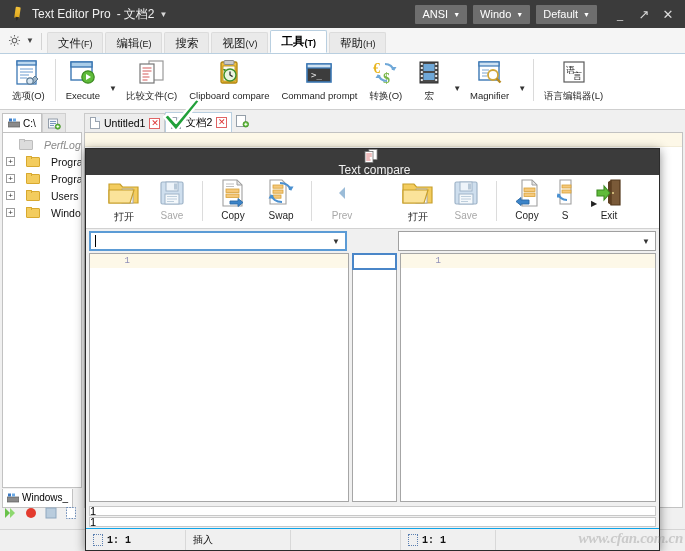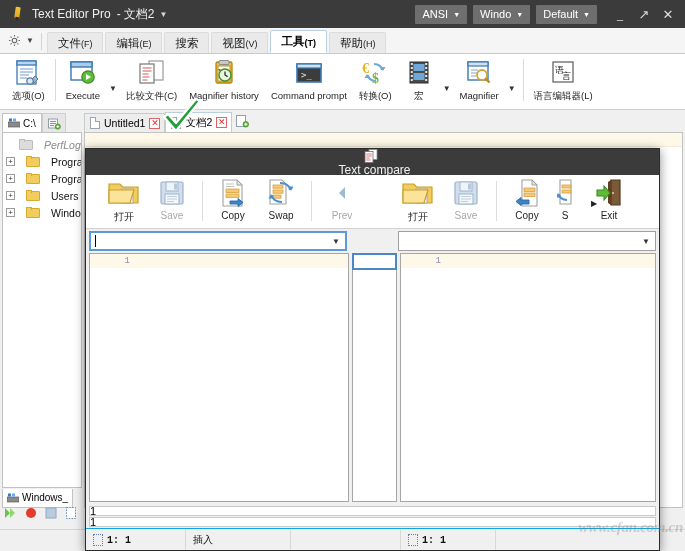--- a/index.html
+++ b/index.html
@@ -167,21 +167,21 @@
   .dlg-bottomlines { position:absolute; left:3px; right:3px; bottom:24px; height:20px; }
   .bline { height:10px; background:#fff; border:1px solid #c8c8c8; display:flex; align-items:center; margin-bottom:1px; }
 
   .dlg-status { position:absolute; left:0; bottom:0; right:0; height:22px; background:#f0f0f0;
     border-top:1px solid #0ea5e9; display:flex; align-items:flex-end; }
   .st-cell { height:20px; display:flex; align-items:center; padding:0 7px; gap:4px;
     border-right:1px solid #d8d8d8; font-size:10px; color:#111; }
   .st-ico { width:10px;height:12px;border:1px dotted #5b7fb0;position:relative;flex:none;}
 
   .watermark {
-    position:absolute; right:2px; bottom:15px; font-size:15px; font-style:italic; font-weight:bold;
+    position:absolute; right:2px; bottom:4px; font-size:15px; font-style:italic; font-weight:bold;
     color:rgba(120,120,120,.32); letter-spacing:-0.3px;
     font-family:"Liberation Serif","DejaVu Serif",serif; white-space:nowrap;
   }
 
   
   .checkmark { position:absolute; left:160px; top:96px; width:44px; height:40px; z-index:50; }
 
   .mono { font-family:"Liberation Mono","DejaVu Sans Mono",monospace; }
 </style>
 </head>
@@ -304,21 +304,21 @@
       <span class="ico">
         <svg width="30" height="28" viewBox="0 0 30 28">
           <rect x="7" y="3" width="16" height="21" rx="1.5" fill="#f0bf3c" stroke="#b08510" stroke-width="1.3"></rect>
           <rect x="10" y="1.5" width="10" height="4" rx="1" fill="#c9c9c9" stroke="#8c8c8c" stroke-width="1"></rect>
           <rect x="9" y="7" width="12" height="15" fill="#fdfbf0" stroke="#b08510" stroke-width=".8"></rect>
           <circle cx="16" cy="16" r="6" fill="#eaf5e0" stroke="#3f8f2a" stroke-width="1.4"></circle>
           <path d="M16 12.5V16l2.6 1.6" stroke="#2f2f2f" stroke-width="1.3" fill="none"></path>
           <path d="M10.5 12.5l-1.6-2.6 3 .2z" fill="#3f8f2a"></path>
         </svg>
       </span>
-      <span class="lbl">Magnifier history</span>
+      <span class="lbl">Clipboard compare</span>
     </div>
 
 
     <div class="rbtn">
       <span class="ico">
         <svg width="30" height="28" viewBox="0 0 30 28">
           <rect x="3" y="5" width="24" height="18" fill="#3c3c3c" stroke="#3c78b4" stroke-width="1.6"></rect>
           <rect x="3" y="5" width="24" height="4" fill="#cfe2f2" stroke="#3c78b4" stroke-width="1.3"></rect>
           <text x="7" y="19" font-size="9" fill="#e5e5e5" font-family="monospace">&gt;_</text>
         </svg>

